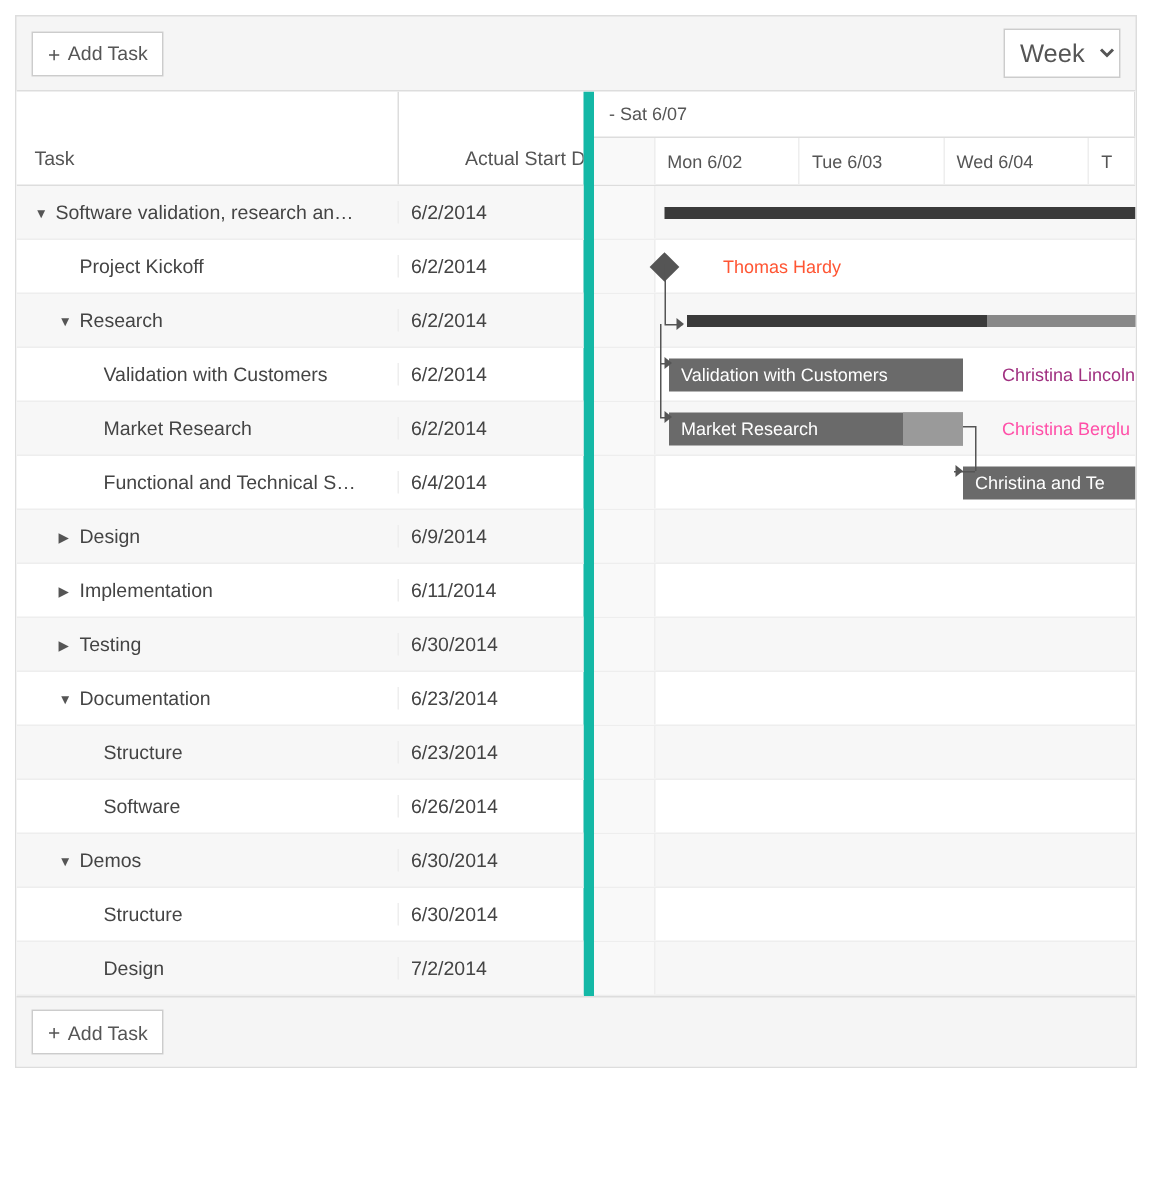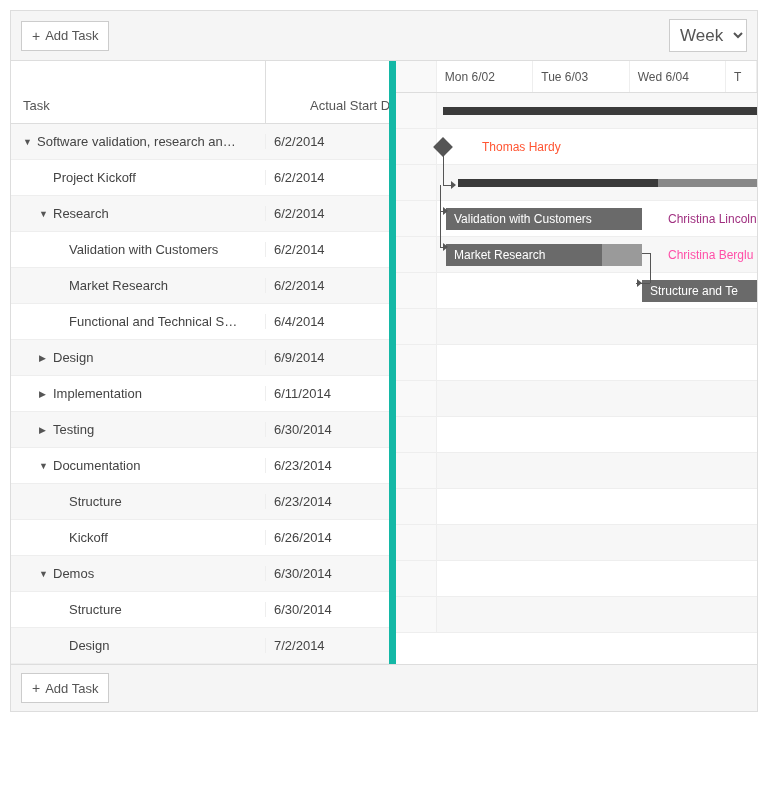--- a/index.html
+++ b/index.html
@@ -150,21 +150,21 @@
             <div class="row indent-2 alt">
               <div class="cell-task">
                 <span class="expander"></span>
                 <span class="truncate" style="overflow: hidden; text-overflow: ellipsis;">Structure</span>
               </div>
               <div class="cell-date">6/23/2014</div>
             </div>
             <div class="row indent-2">
               <div class="cell-task">
                 <span class="expander"></span>
-                <span class="truncate" style="overflow: hidden; text-overflow: ellipsis;">Kickoff</span>
+                <span class="truncate" style="overflow: hidden; text-overflow: ellipsis;">Software</span>
               </div>
               <div class="cell-date">6/26/2014</div>
             </div>
             <div class="row indent-1 alt">
               <div class="cell-task">
                 <span class="expander">▼</span>
                 <span class="truncate" style="overflow: hidden; text-overflow: ellipsis;">Demos</span>
               </div>
               <div class="cell-date">6/30/2014</div>
             </div>
@@ -179,20 +179,23 @@
               <div class="cell-task">
                 <span class="expander"></span>
                 <span class="truncate" style="overflow: hidden; text-overflow: ellipsis;">Design</span>
               </div>
               <div class="cell-date">7/2/2014</div>
             </div>
           </div>
       </div>
 
       <div class="right-panel">
+        <div class="timeline-top">
+          <div class="timeline-top-cell" style="width:363px">- Sat 6/07</div>
+        </div>
         <div class="timeline-days" id="timeline-days">
             <div class="day-cell weekend" style="width: 41px;"></div>
             <div class="day-cell" style="width: 97px;">Mon 6/02</div>
             <div class="day-cell" style="width: 97px;">Tue 6/03</div>
             <div class="day-cell" style="width: 97px;">Wed 6/04</div>
             <div class="day-cell" style="width: 31px;">T</div>
           </div>
         <div class="chart-rows" id="chart-rows" style="position: relative;">
             <div class="chart-row alt">
               <div class="weekend-bg" style="left: 0px; width: 41px;"></div>
@@ -220,21 +223,21 @@
               <div class="weekend-bg" style="left: 0px; width: 41px;"></div>
               <div class="task-bar" style="left: 50px; width: 196px;">
                 <span style="position: relative; z-index: 2;">Market Research</span>
                 <div class="task-bar-overlay" style="width: 40px;"></div>
               </div>
               <div class="resource-label resource-pink" style="left: 272px;">Christina Berglu</div>
             </div>
             <div class="chart-row">
               <div class="weekend-bg" style="left: 0px; width: 41px;"></div>
               <div class="task-bar" style="left: 246px; width: 117px;">
-                <span style="position: relative; z-index: 2;">Structure and Te</span>
+                <span style="position: relative; z-index: 2;">Christina and Te</span>
               </div>
             </div>
             <div class="chart-row alt">
               <div class="weekend-bg" style="left: 0px; width: 41px;"></div>
             </div>
             <div class="chart-row">
               <div class="weekend-bg" style="left: 0px; width: 41px;"></div>
             </div>
             <div class="chart-row alt">
               <div class="weekend-bg" style="left: 0px; width: 41px;"></div>

